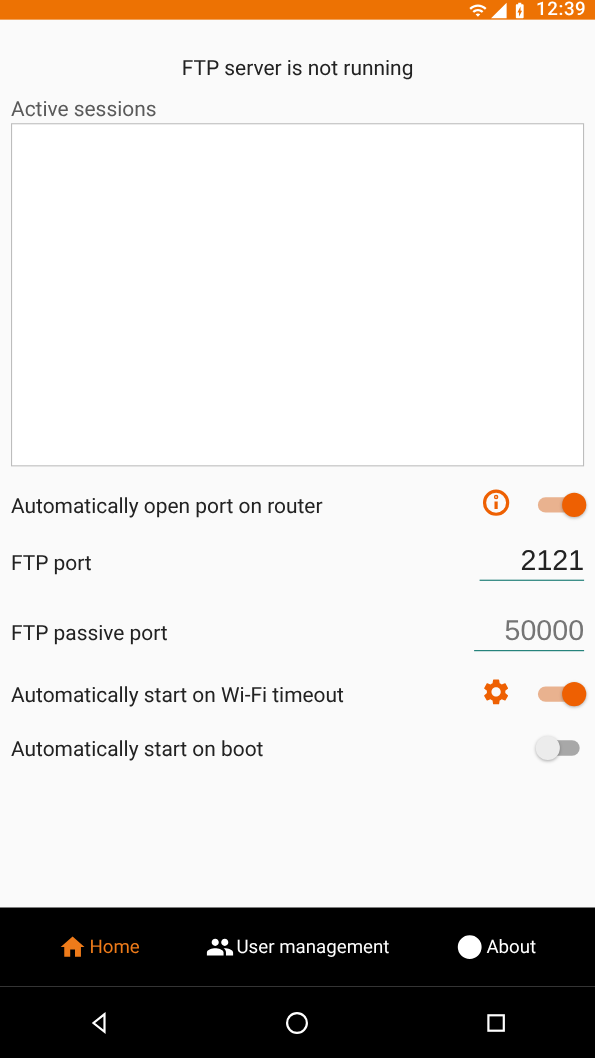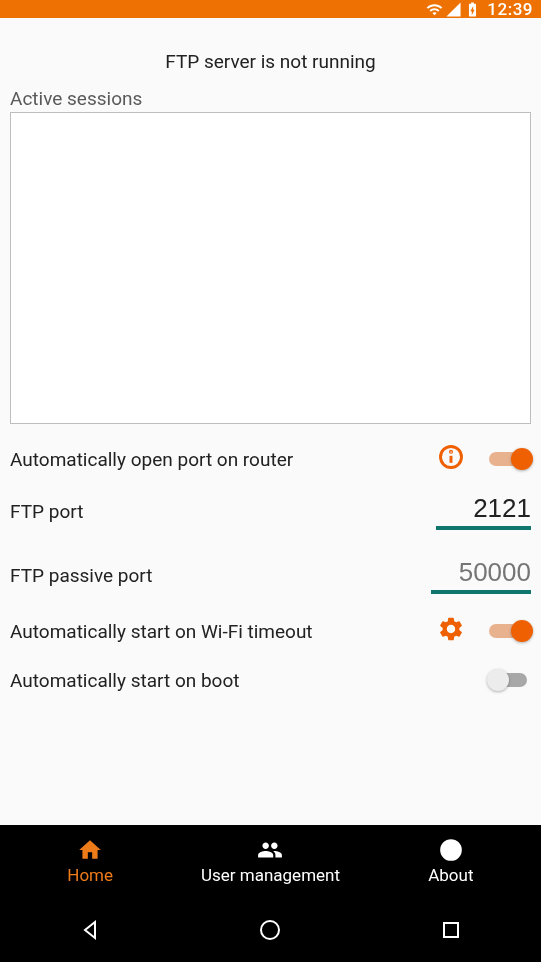--- a/index.html
+++ b/index.html
@@ -34,27 +34,27 @@
 
     .switch { position: relative; width: 42px; height: 24px; display: inline-block; }
     .switch .track { position: absolute; top: 5px; left: 0; width: 38px; height: 14px; border-radius: 7px; }
     .switch .thumb { position: absolute; top: 1px; width: 22px; height: 22px; border-radius: 50%; box-shadow: 0 1px 3px rgba(0,0,0,0.3); }
     .switch.on .track { background: #e9b28f; }
     .switch.on .thumb { right: -2px; background: #ee6002; }
     .switch.off .track { background: #a8a8a8; }
     .switch.off .thumb { left: -2px; background: #ececec; }
 
     .input-row { display: flex; justify-content: space-between; align-items: center; min-height: 54px; padding-bottom: 4px; }
-    .text-input { border: none; border-bottom: 4px solid #0f766e; background: transparent; font-size: 26px; text-align: right; width: 95px; color: #222; padding-bottom: 2px; }
+    .text-input { border: none; border-bottom: 1px solid #0f766e; background: transparent; font-size: 26px; text-align: right; width: 95px; color: #222; padding-bottom: 2px; }
     .text-input.placeholder { color: #9e9e9e; }
     .text-input.wide { width: 100px; }
 
     
     .bottom-nav { height: 72px; background: #000; display: flex; }
-    .nav-item { flex: 1; display: flex; flex-direction: column; align-items: center; justify-content: center; color: #fff; cursor: pointer; gap: 2px; }
+    .nav-item { flex: 1; display: flex; align-items: center; justify-content: center; color: #fff; cursor: pointer; gap: 2px; }
     .nav-item.active { color: #ee7b1a; }
     .nav-item svg { width: 26px; height: 26px; fill: currentColor; }
     .nav-label { font-size: 17px; }
 
     
     .sys-nav { height: 65px; background: #000; display: flex; justify-content: space-around; align-items: center; }
     .sys-nav .sys-btn { width: 60px; height: 40px; display: flex; justify-content: center; align-items: center; cursor: pointer; }
     .sys-nav svg { width: 24px; height: 24px; stroke: #fff; fill: none; stroke-width: 2; }
   </style>
 </head>

